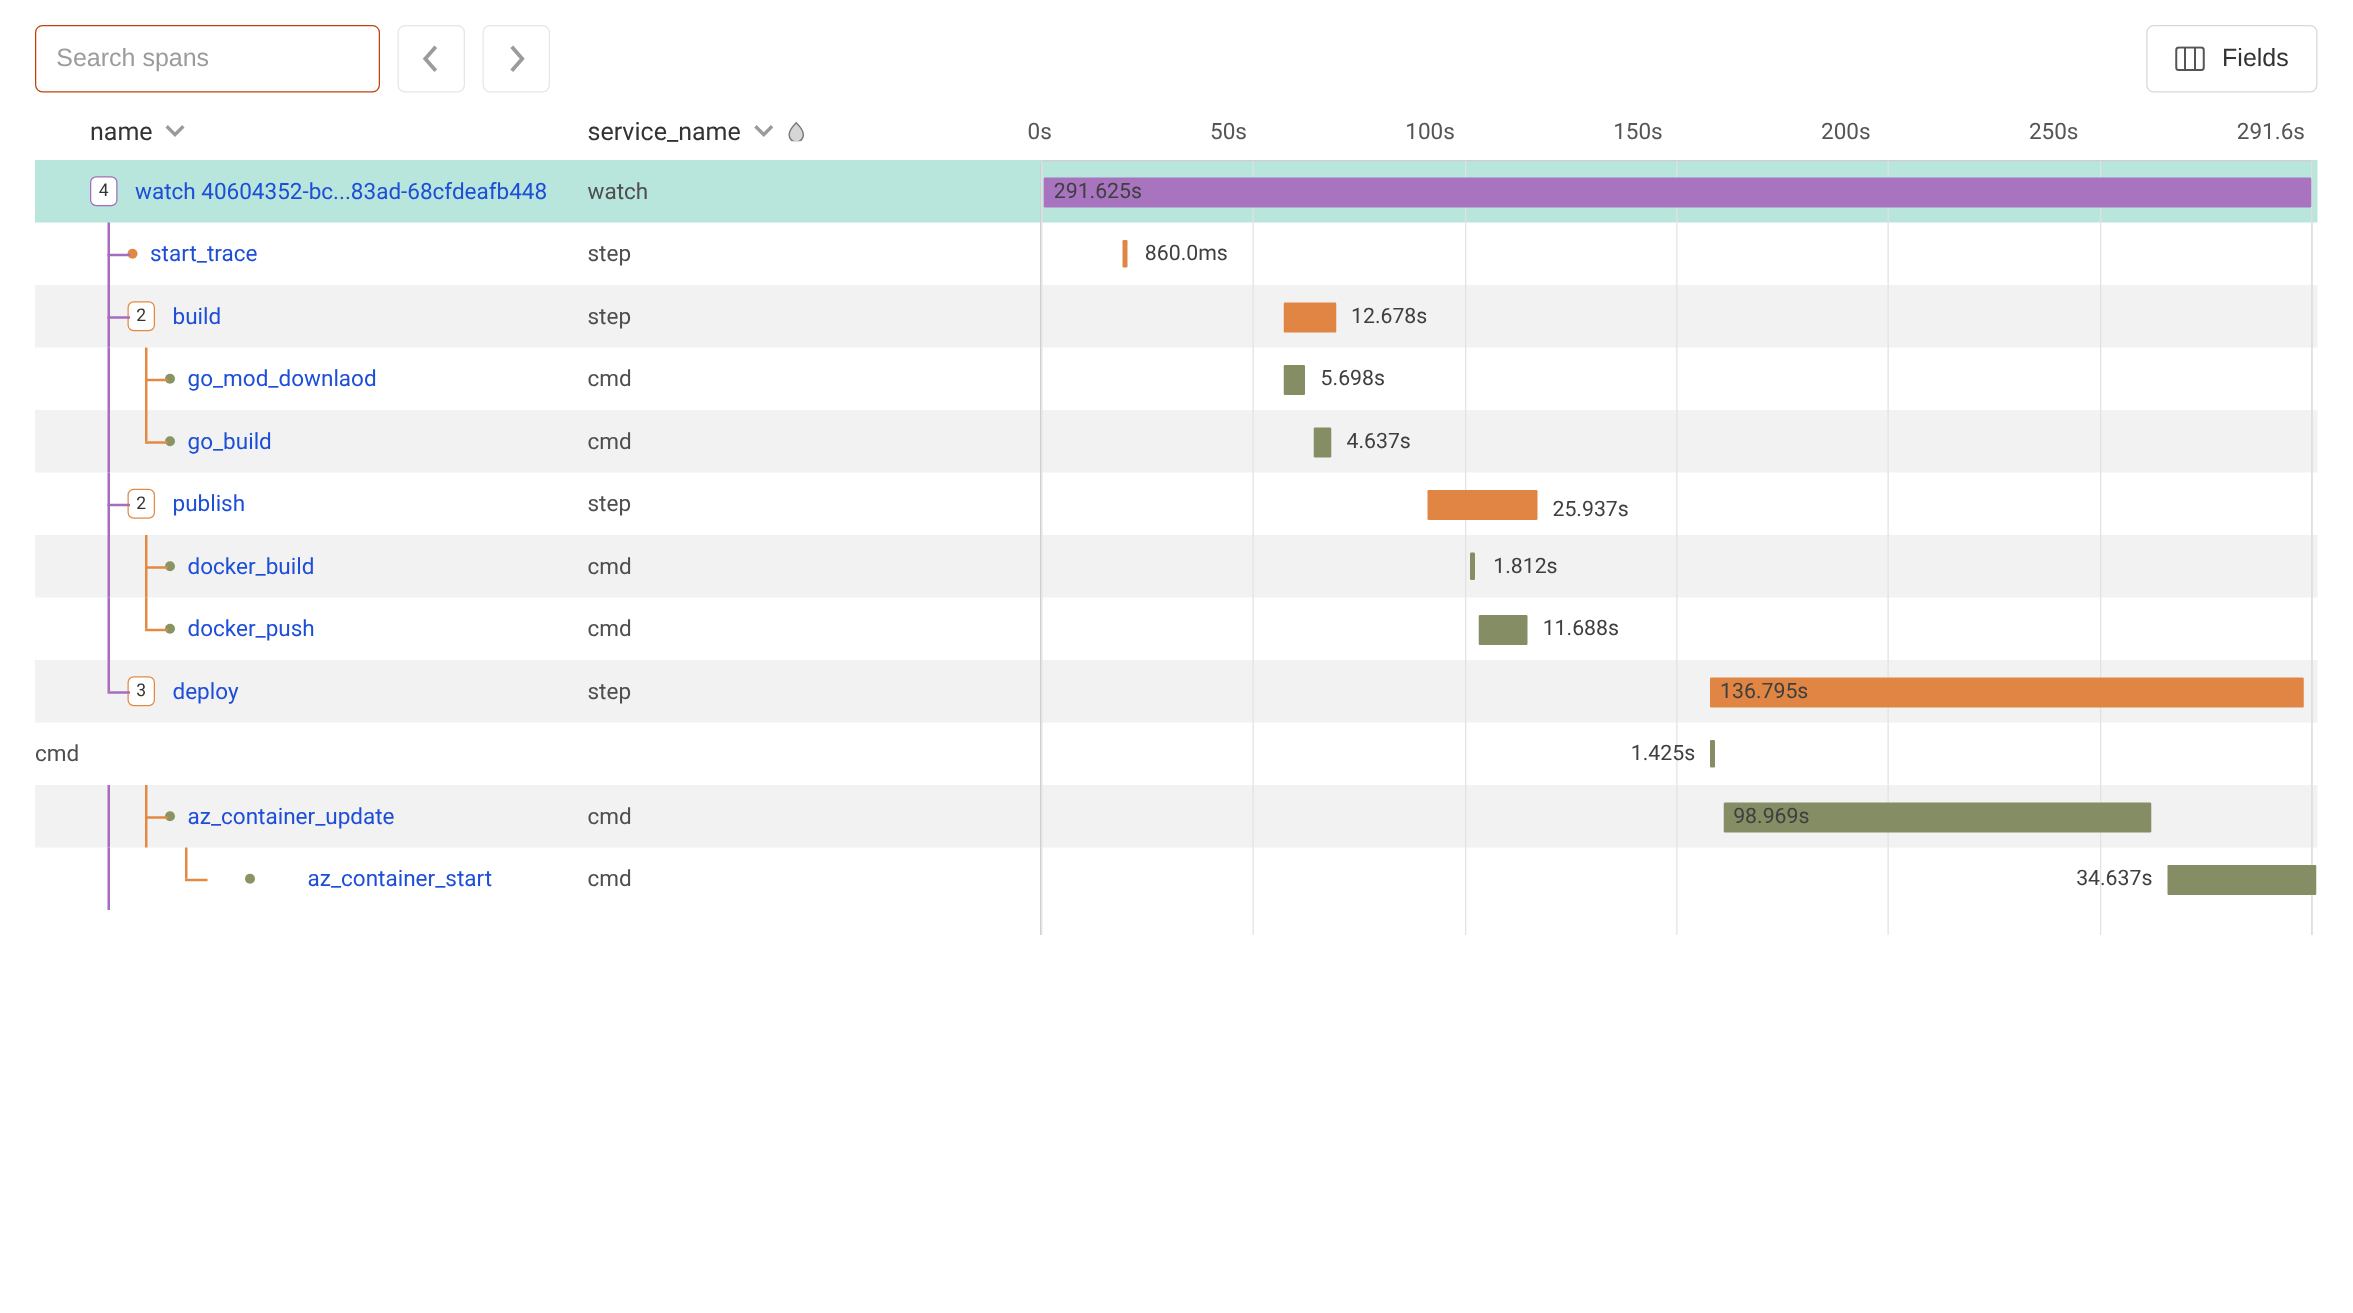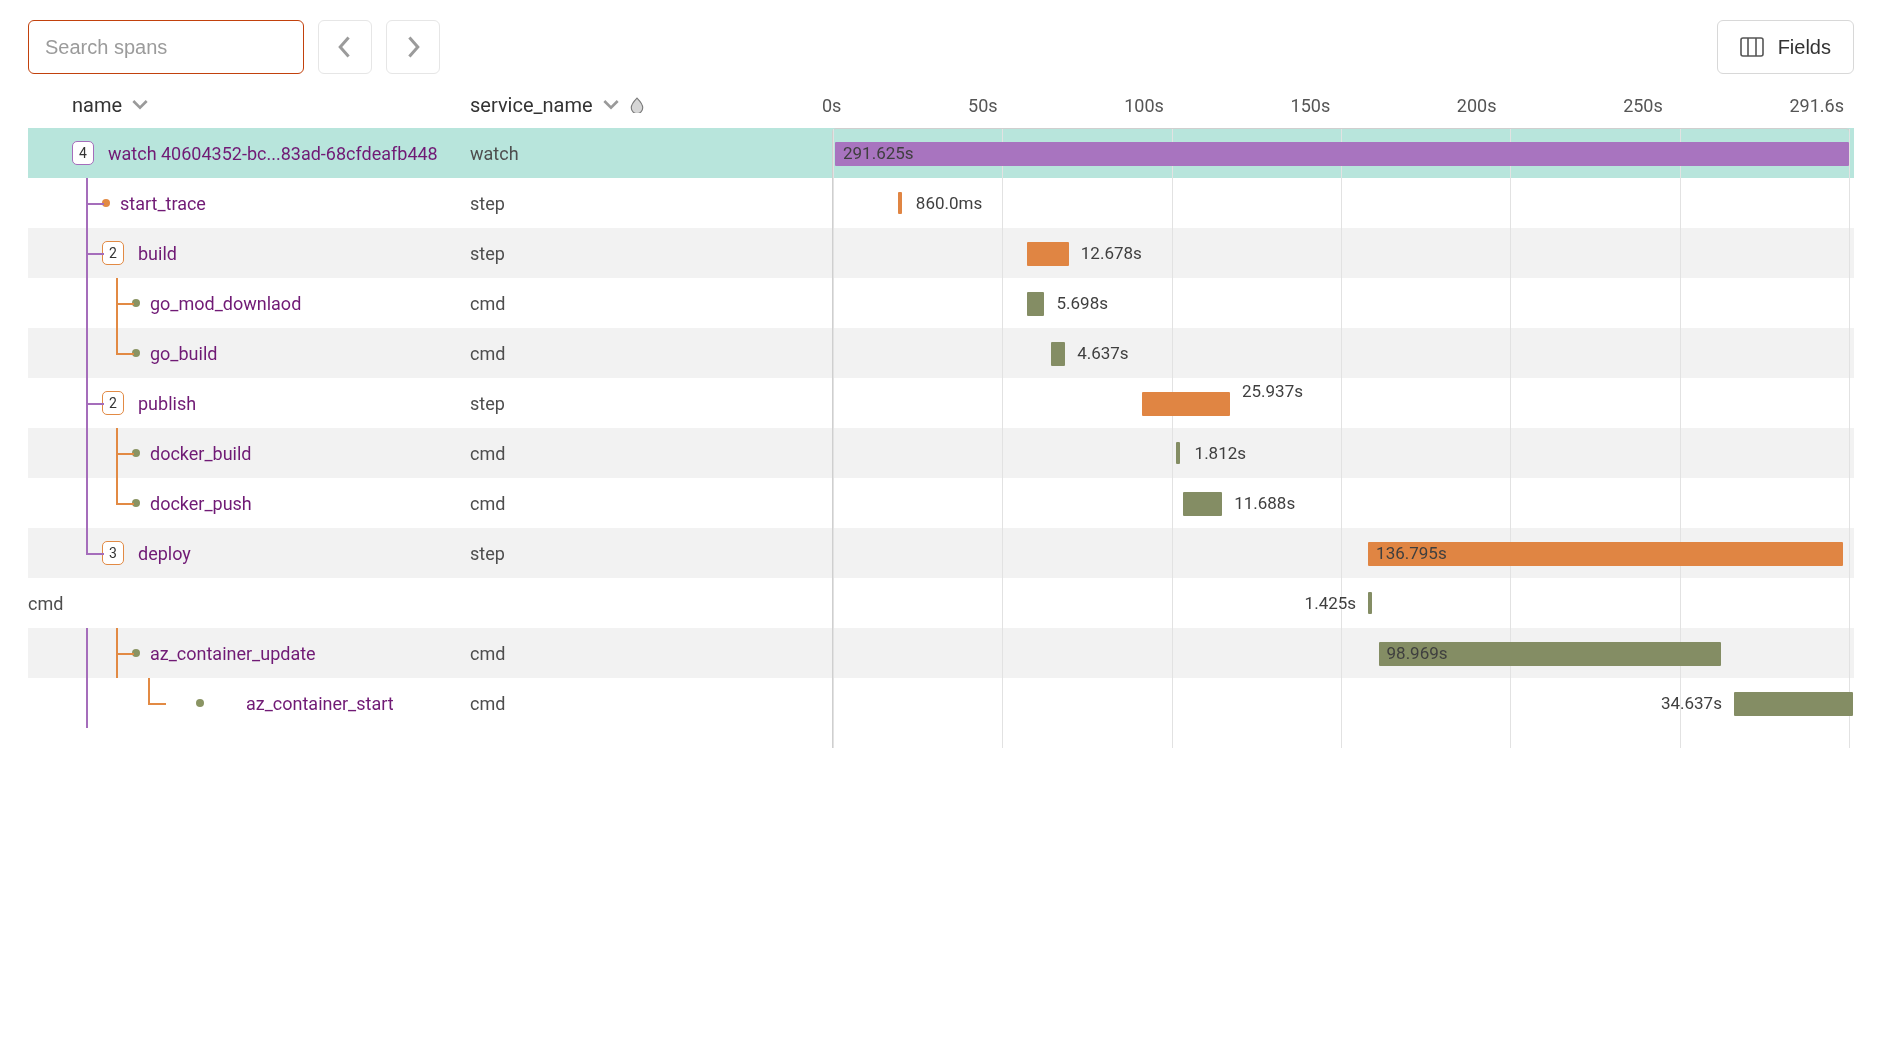--- a/index.html
+++ b/index.html
@@ -131,21 +131,21 @@
       font-size:14px;
       display:inline-flex;
       align-items:center; justify-content:center;
       padding:0 4px;
       background:#fff;
       margin-right:14px;
       color:#333;
     }
     .count-badge.purple { border-color:#a56dbb; }
     .count-badge.orange { border-color:#e28a44; }
-    .name-text { color:#701a75; white-space:nowrap; overflow:hidden; text-overflow:ellipsis; }
+    .name-text { color:#1d4ed8; white-space:nowrap; overflow:hidden; text-overflow:ellipsis; }
 
     
     .timeline-wrap {
       position:absolute;
       left:792px; 
       right:10px;
       top:0;
       bottom:0;
       border: 1px solid #cfcfcf;
       border-radius:4px;
@@ -242,21 +242,21 @@
         <div class="bar-label inside" style="top: 14px; left: calc(0% + 10px);">291.625s</div>
         <div class="bar orange tick-only" style="position: absolute; left: calc(6.17284% + 2px); top: 63px;"></div>
         <div class="bar-label" style="top: 64px; left: calc(6.97284% + 12px);">860.0ms</div>
         <div class="bar orange" style="position: absolute; left: calc(18.8615% + 2px); width: calc(4.34774% - 2px); top: 113px;"></div>
         <div class="bar-label" style="top: 114px; left: calc(23.2092% + 12px);">12.678s</div>
         <div class="bar green" style="position: absolute; left: calc(18.8615% + 2px); width: calc(1.95405% - 2px); top: 163px;"></div>
         <div class="bar-label" style="top: 164px; left: calc(20.8155% + 12px);">5.698s</div>
         <div class="bar green" style="position: absolute; left: calc(21.262% + 2px); width: calc(1.59019% - 2px); top: 213px;"></div>
         <div class="bar-label" style="top: 214px; left: calc(22.8522% + 12px);">4.637s</div>
         <div class="bar orange" style="position: absolute; left: calc(30.1783% + 2px); width: calc(8.89472% - 2px); top: 263px;"></div>
-        <div class="bar-label" style="top: 252px; left: calc(39.073% + 12px);">25.937s</div>
+        <div class="bar-label" style="top: 269px; left: calc(39.073% + 12px);">25.937s</div>
         <div class="bar green tick-only" style="position: absolute; left: calc(33.6077% + 2px); top: 313px;"></div>
         <div class="bar-label" style="top: 314px; left: calc(34.4077% + 12px);">1.812s</div>
         <div class="bar green" style="position: absolute; left: calc(34.2936% + 2px); width: calc(4.00823% - 2px); top: 363px;"></div>
         <div class="bar-label" style="top: 364px; left: calc(38.3018% + 12px);">11.688s</div>
         <div class="bar orange" style="position: absolute; left: calc(52.4691% + 2px); width: calc(46.9119% - 2px); top: 413px;"></div>
         <div class="bar-label inside" style="top: 414px; left: calc(52.4691% + 10px);">136.795s</div>
         <div class="bar green tick-only" style="position: absolute; left: calc(52.4691% + 2px); top: 463px;"></div>
         <div class="bar-label" style="top: 464px; right: calc(47.5309% + 10px); text-align: center;">1.425s</div>
         <div class="bar green" style="position: absolute; left: calc(53.4979% + 2px); width: calc(33.94% - 2px); top: 513px;"></div>
         <div class="bar-label inside" style="top: 514px; left: calc(53.4979% + 10px);">98.969s</div>

